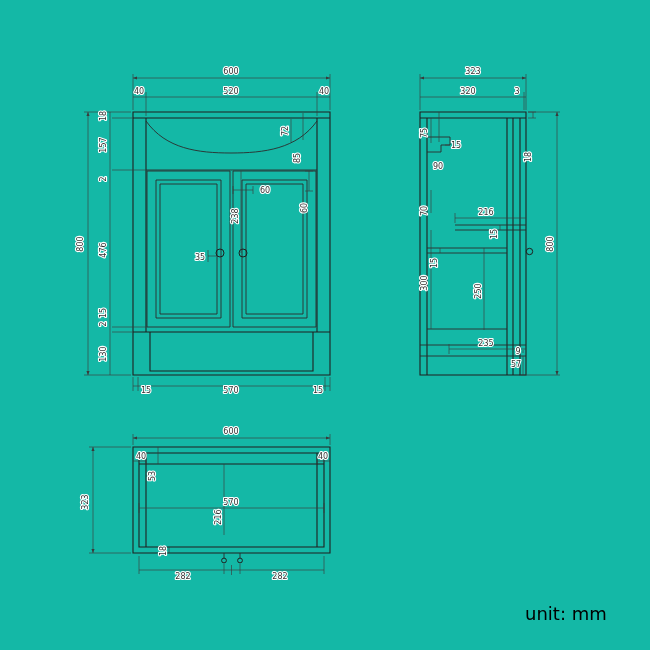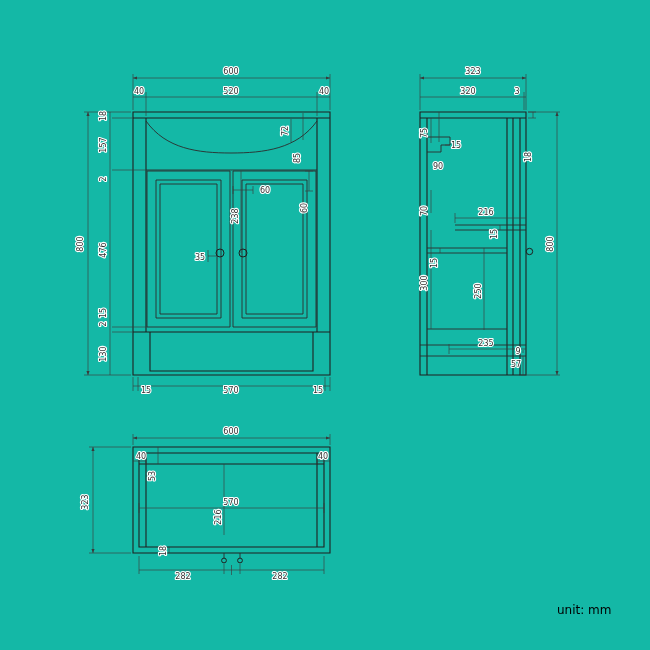--- a/index.html
+++ b/index.html
@@ -7,21 +7,21 @@
   .sheet { position:relative; width:650px; height:650px; background:#14b8a6; overflow:hidden; }
   svg { position:absolute; left:0; top:0; }
   svg text { font-family:"DejaVu Sans", sans-serif; }
   .dim-text { font-size:8px; fill:#333333; text-anchor:middle;
               paint-order:stroke; stroke:#ffffff; stroke-width:2.2px; stroke-linejoin:round; }
   .outline { stroke:#1f1f1f; stroke-width:1.1; fill:none; stroke-linecap:square; }
   .detail  { stroke:#2b2b2b; stroke-width:0.9; fill:none; }
   .dimline { stroke:#3a3a3a; stroke-width:0.65; fill:none; }
   .bigdim  { stroke:#3a3a3a; stroke-width:0.65; }
   .knob    { stroke:#1f1f1f; stroke-width:1; fill:none; }
-  .unit-label { position:absolute; left:557px; top:603px; font-size:12px; color:#000000; }
+  .unit-label { position:absolute; left:525px; top:603px; font-size:18px; color:#000000; }
 </style>
 </head>
 <body>
 
 <div class="sheet">
 <svg width="650" height="650" viewBox="0 0 650 650">
   <defs>
     <marker id="arr" viewBox="0 0 10 10" refX="9" refY="5" markerWidth="7" markerHeight="7" orient="auto-start-reverse">
       <path d="M0,1.5 L9,5 L0,8.5 z" fill="#3a3a3a"></path>
     </marker>

